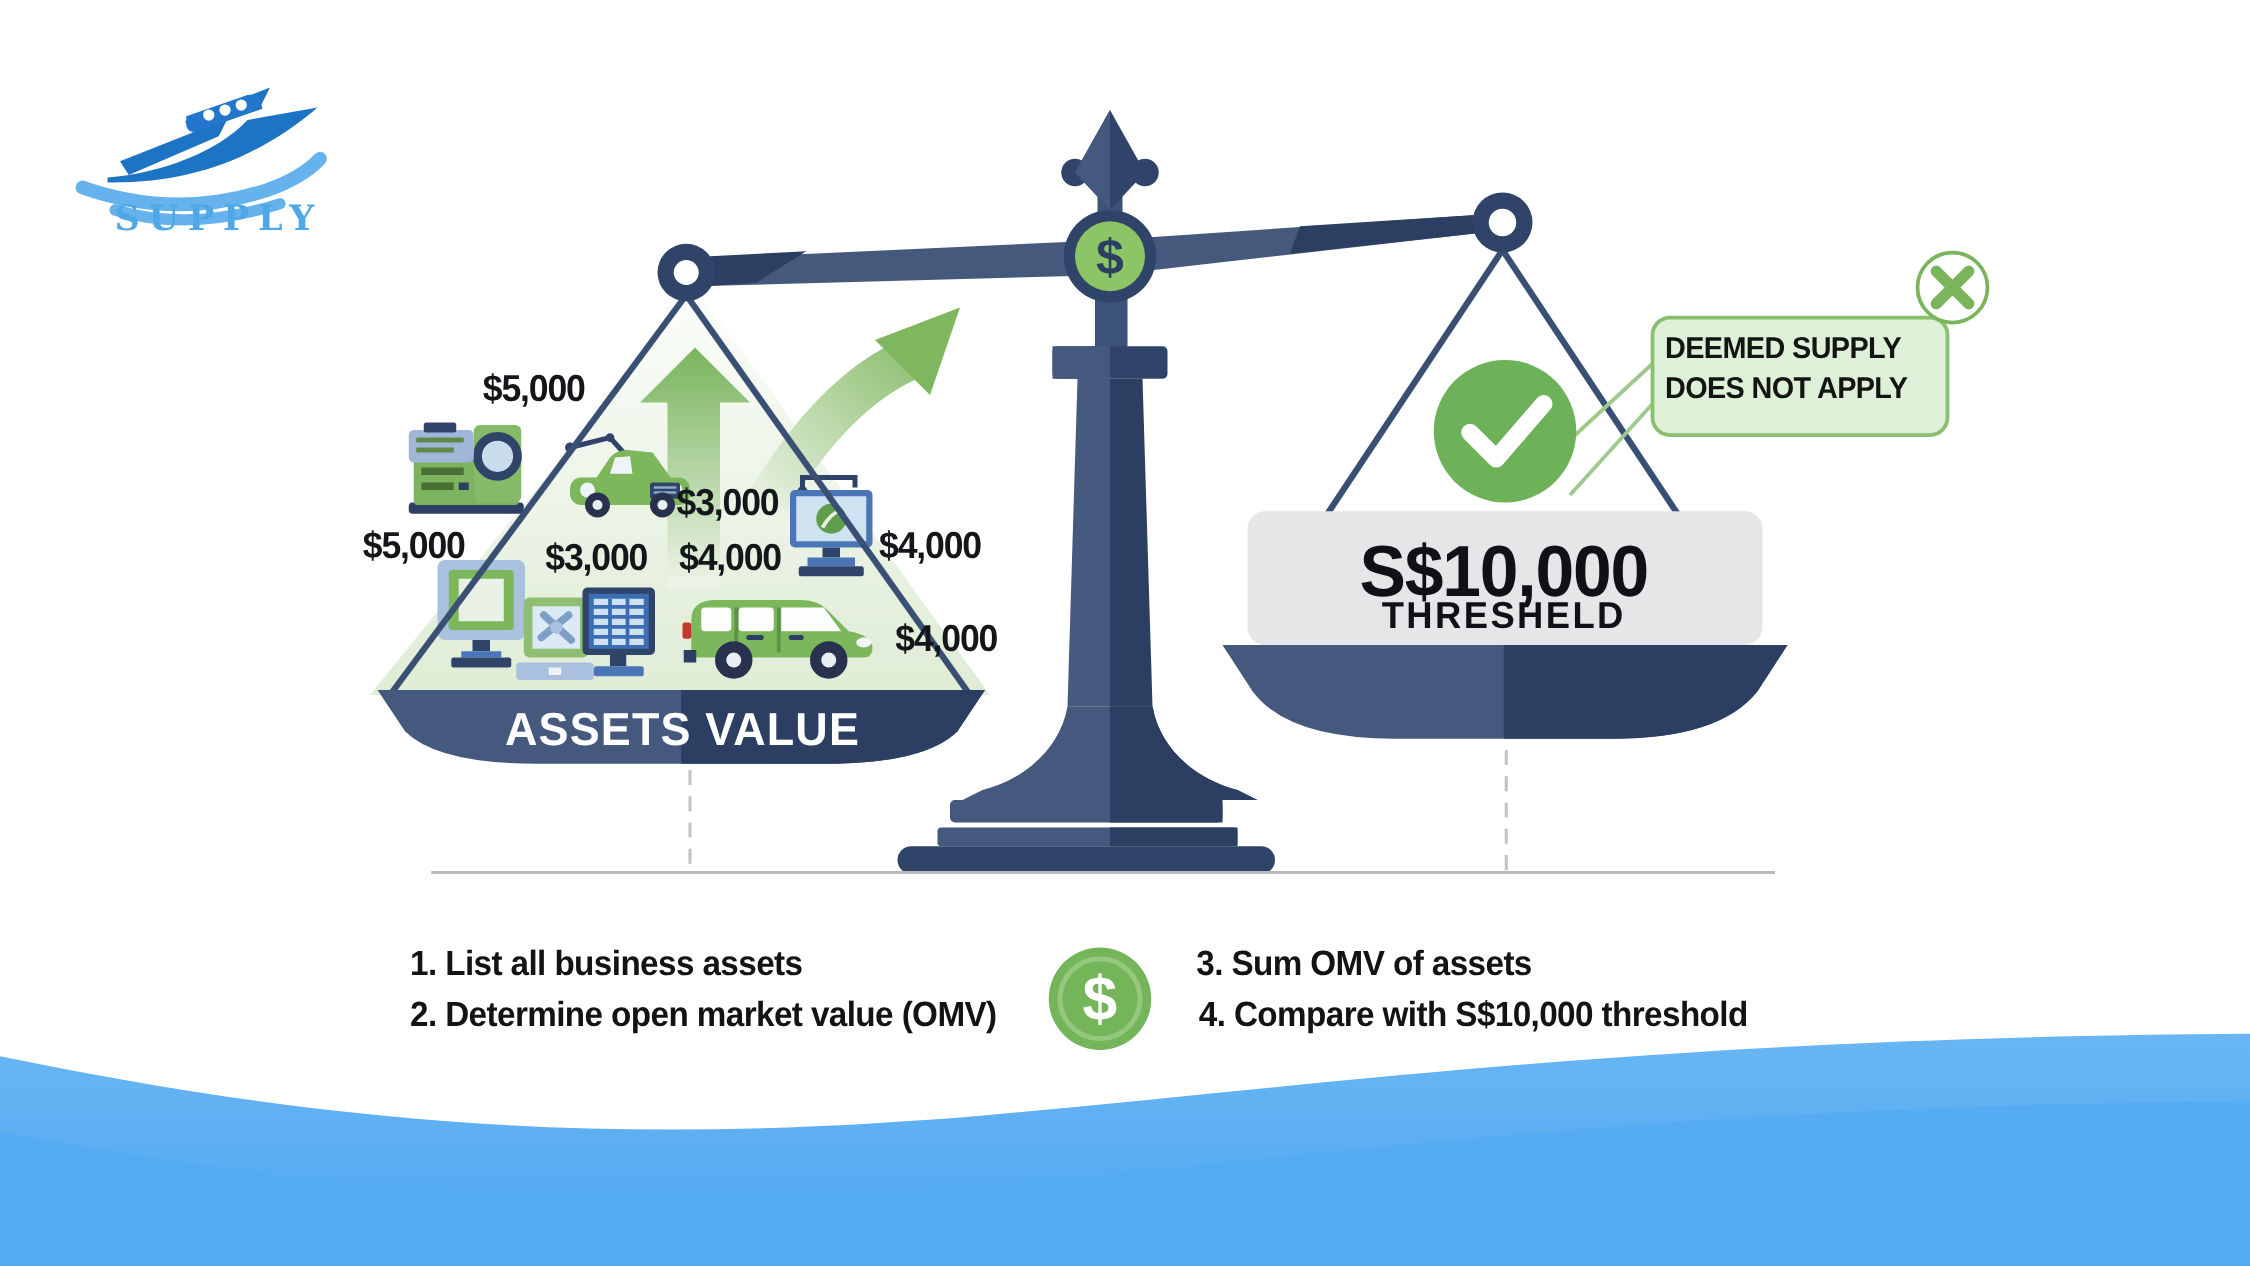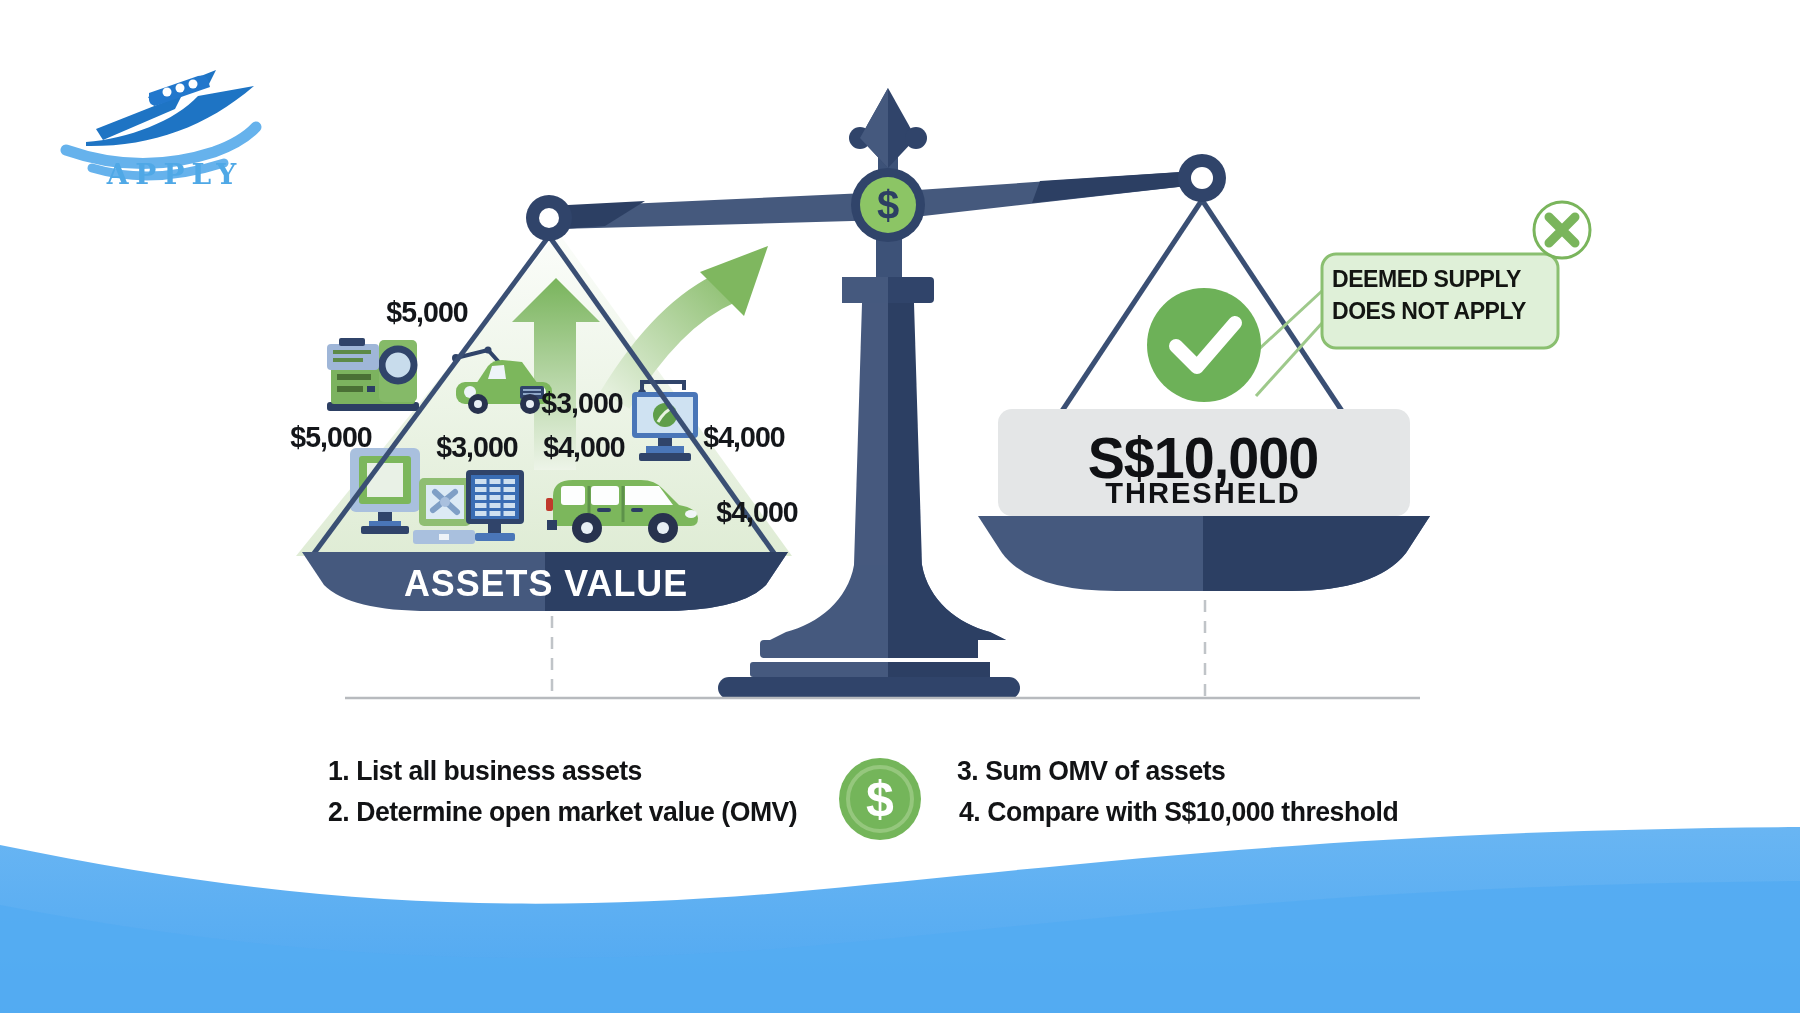--- a/index.html
+++ b/index.html
@@ -259,21 +259,21 @@
       <line x1="345" y1="698" x2="1420" y2="698" stroke="#b7babe" stroke-width="2.5"></line>
     </g>
 
     <g>
       <circle cx="880" cy="799" r="41" fill="#74b55a"></circle>
       <circle cx="880" cy="799" r="32" fill="none" stroke="#95c77d" stroke-width="4"></circle>
       <text x="880" y="816" text-anchor="middle" font-family="Liberation Sans, sans-serif" font-size="50" font-weight="bold" fill="#ffffff">$</text>
     </g>
   </svg>
 
-  <div class="txt logo-word">APPLY</div>
+  <div class="txt logo-word">SUPPLY</div>
 
   <div class="val v1">$5,000</div>
   <div class="val v2">$3,000</div>
   <div class="val v3">$4,000</div>
   <div class="val v4">$5,000</div>
   <div class="val v5">$3,000</div>
   <div class="val v6">$4,000</div>
   <div class="val v7">$4,000</div>
 
   <div class="txt pan-label">ASSETS VALUE</div>

